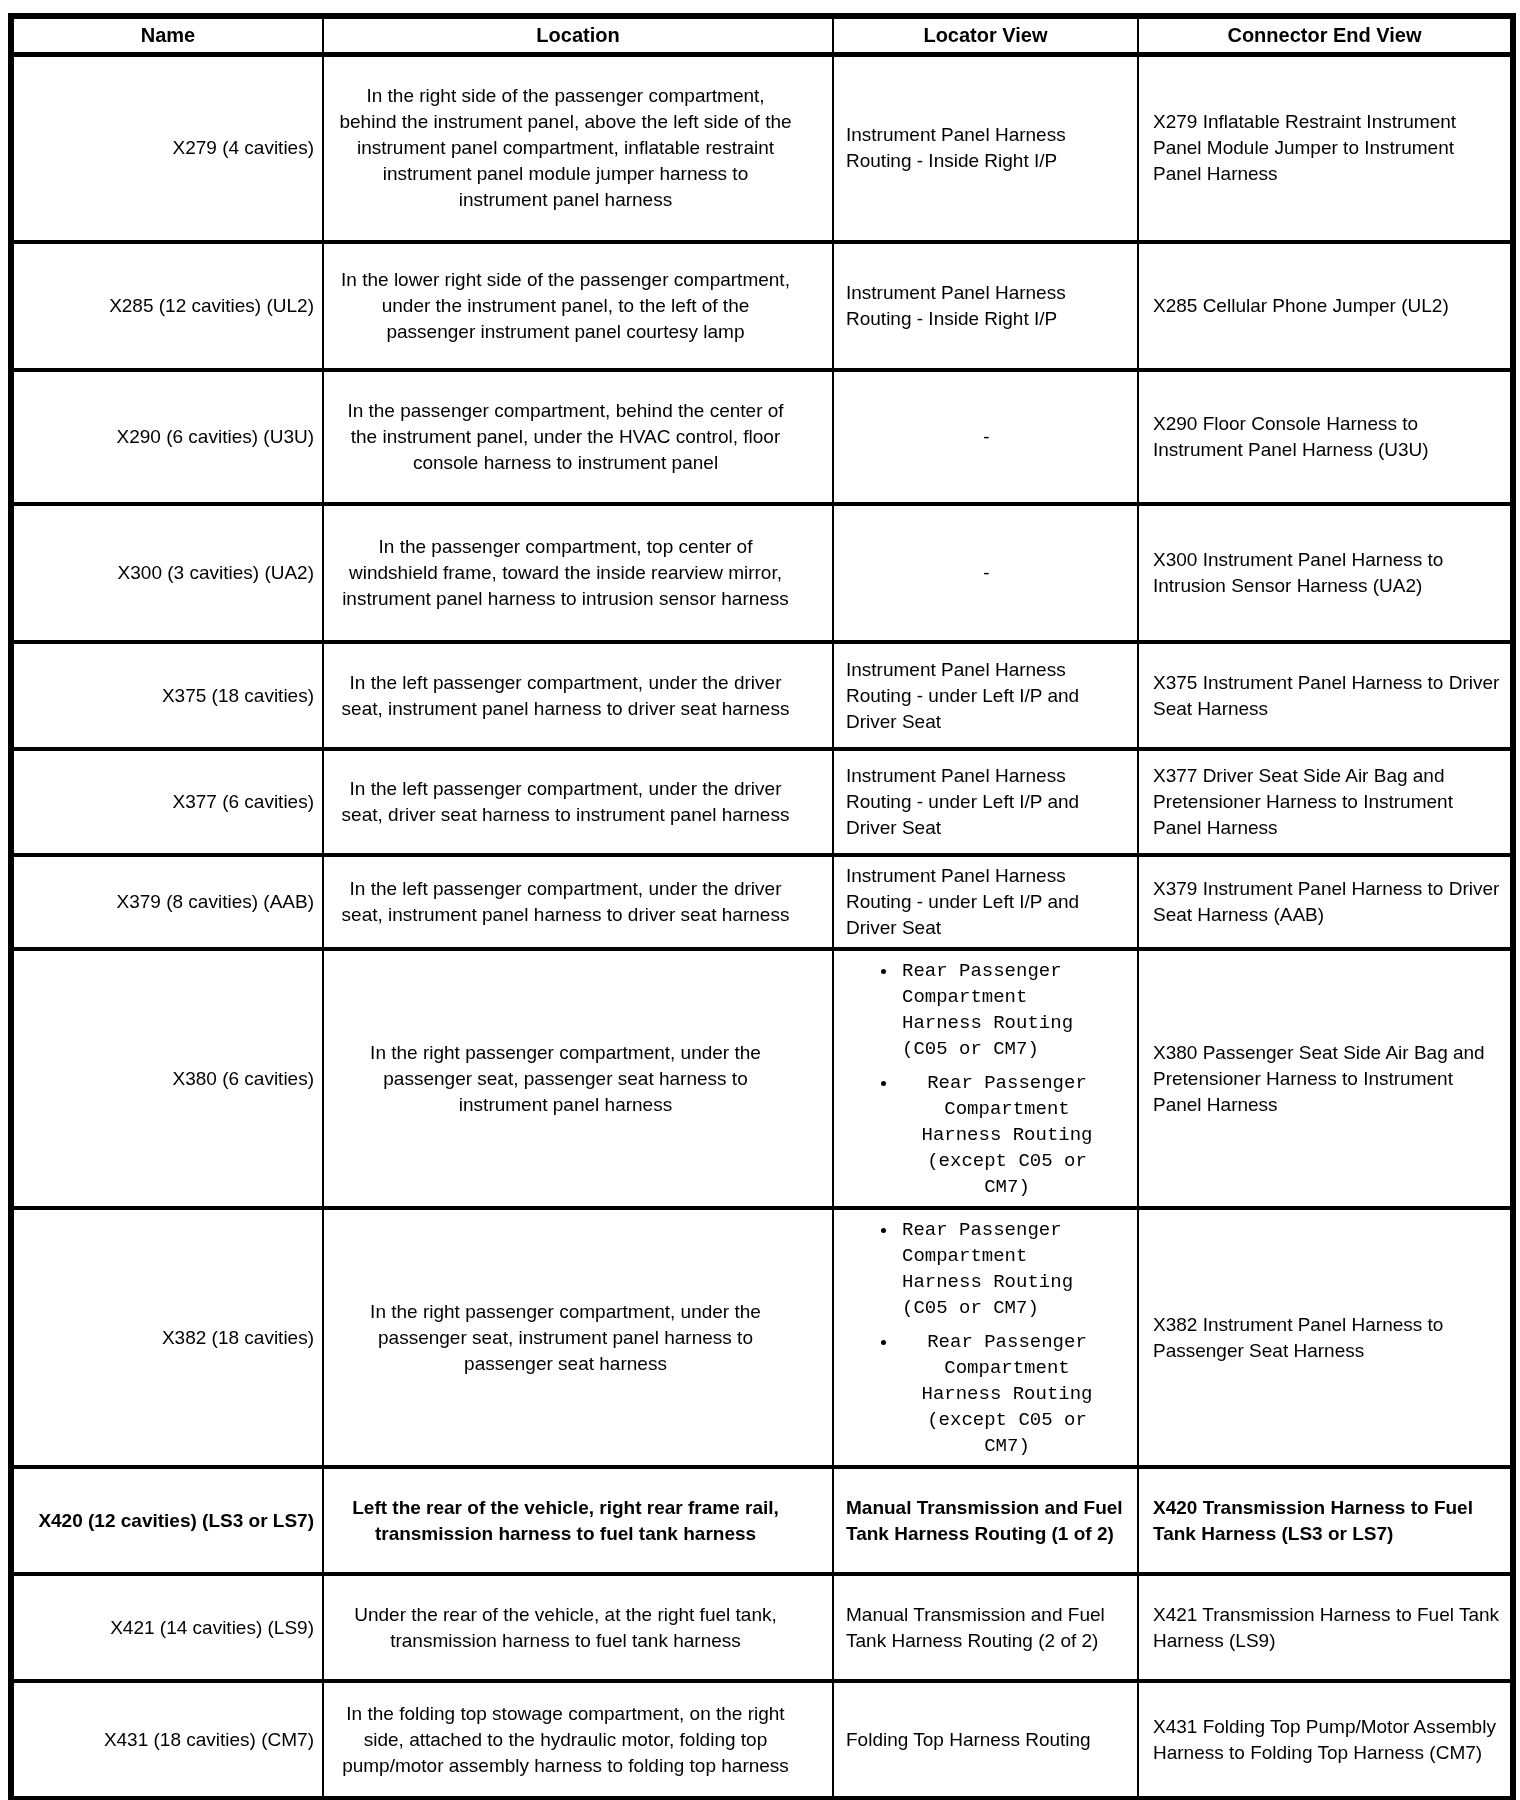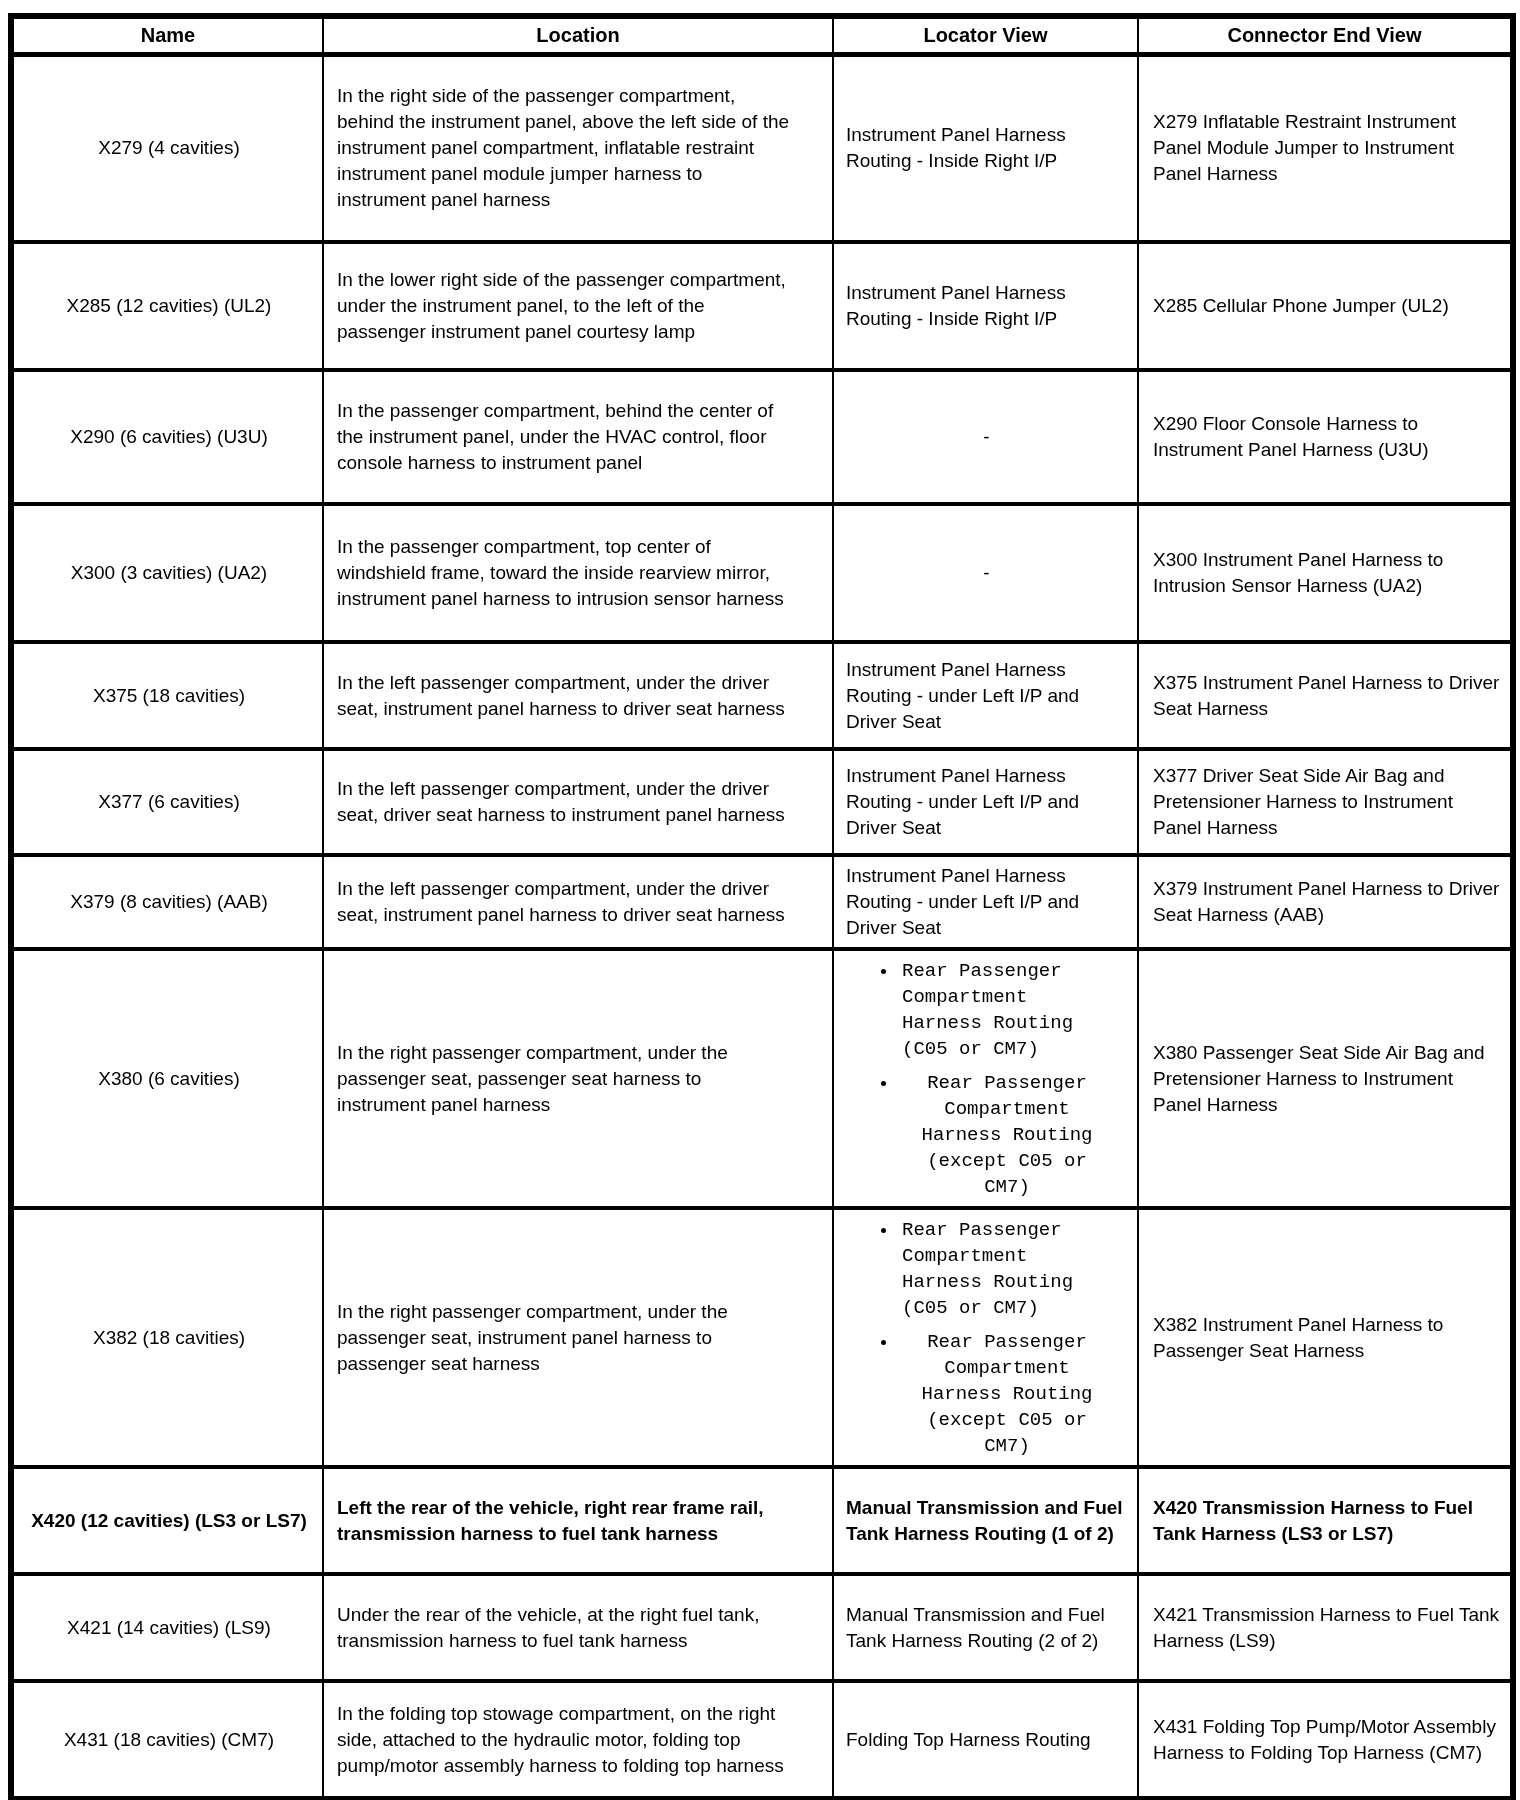--- a/index.html
+++ b/index.html
@@ -39,25 +39,25 @@
     overflow: hidden;
   }
   th {
     font-size: 20px;
     font-weight: bold;
     text-align: center;
     border-bottom-width: 5px;
     padding: 2px 6px;
   }
   td.cell-name {
-    text-align: center;
+    text-align: right;
     padding: 4px 8px 4px 10px;
   }
   td.cell-location {
-    text-align: left;
+    text-align: center;
     padding: 6px 38px 6px 13px;
   }
   td.cell-locator {
     text-align: left;
     padding: 6px 10px 6px 12px;
   }
   td.cell-locator.dash {
     text-align: center;
   }
   td.cell-connector {

